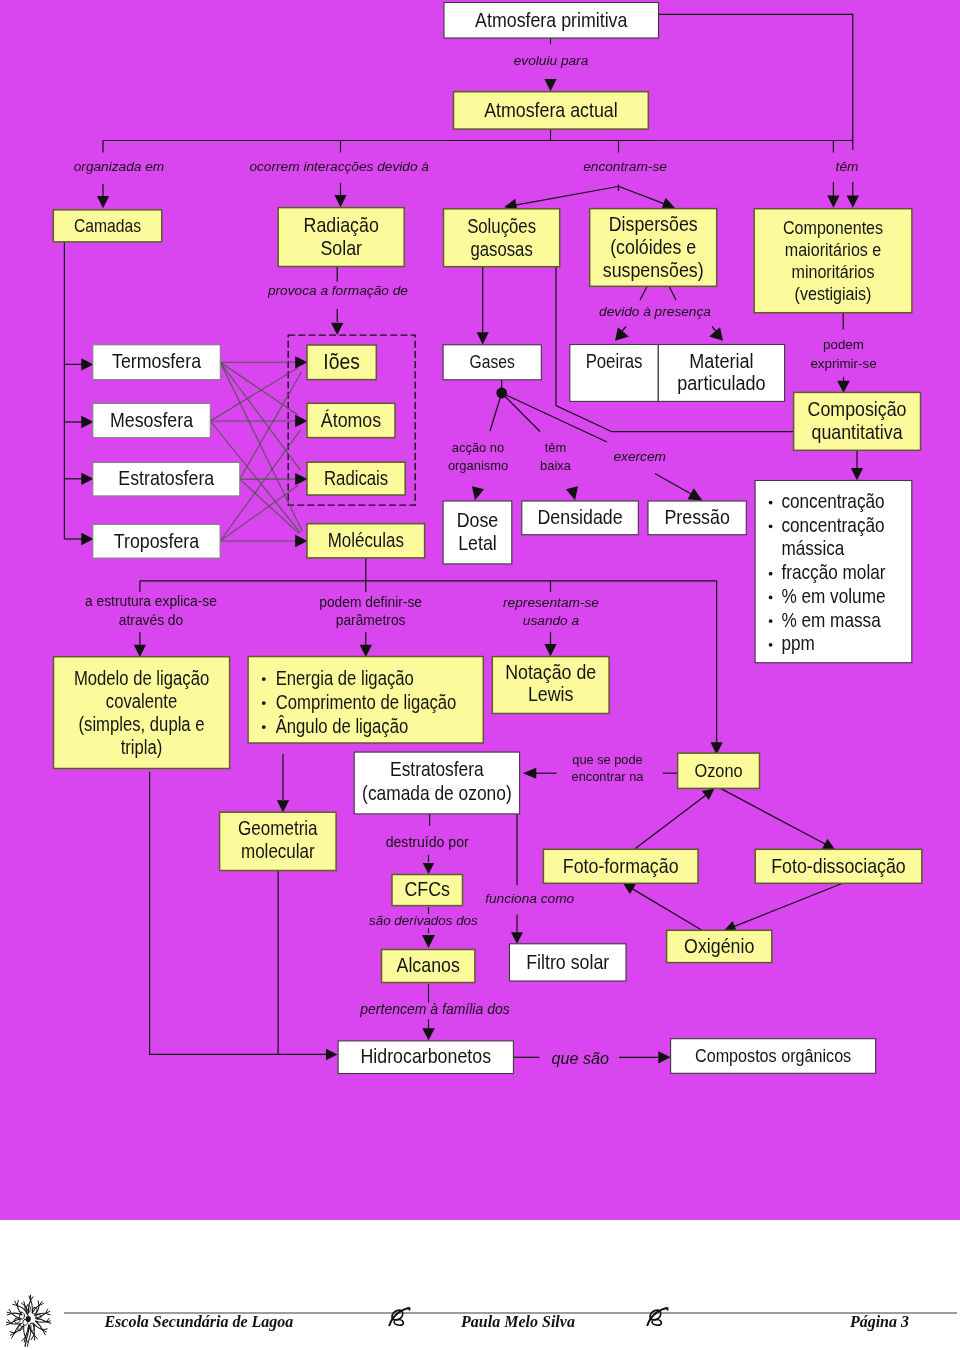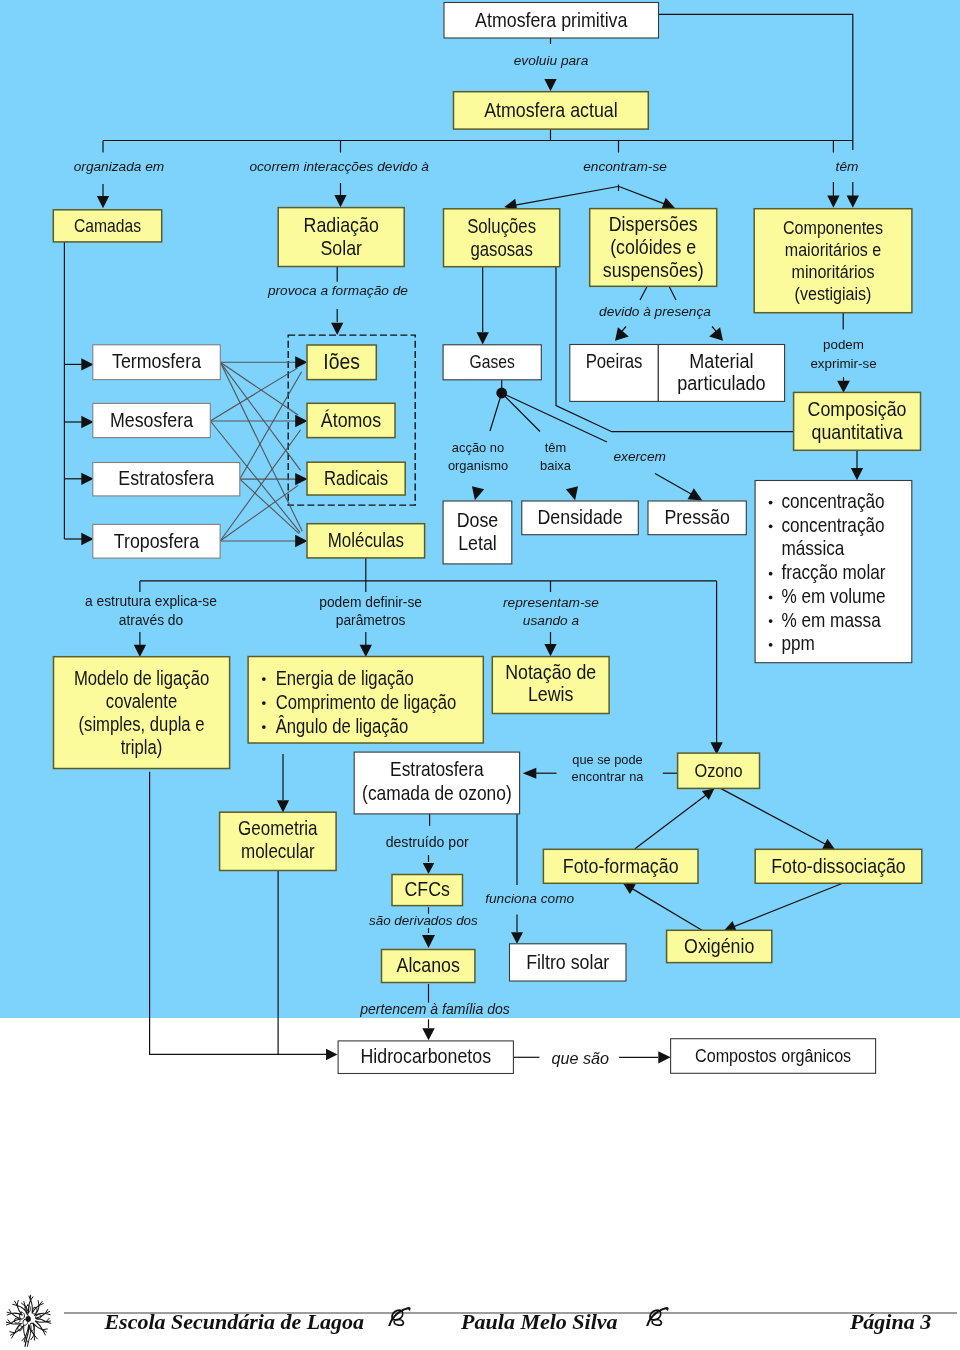--- a/index.html
+++ b/index.html
@@ -1,39 +1,39 @@
 <!DOCTYPE html>
 <html><head>
 <meta charset="utf-8">
 <title>Mapa de conceitos - Atmosfera</title>
 <style>
   html,body{margin:0;padding:0;background:#ffffff;}
   body{width:960px;height:1350px;overflow:hidden;
        font-family:"DejaVu Sans",sans-serif;-webkit-font-smoothing:antialiased;}
-  #root{position:relative;width:960px;height:1018px;background:#7dd3fc;}
+  #root{position:relative;width:960px;height:1220px;background:#d946ef;}
   svg#diagram{position:absolute;left:0;top:0;width:960px;height:1350px;display:block;}
   .nodebox{stroke:#1a1a1a;stroke-width:1.1;}
   .nodebox.yellow{fill:#fbfb9c;stroke:#5c5c28;stroke-width:1.5;}
   .nodebox.white{fill:#ffffff;stroke:#3a3a3a;stroke-width:1.1;}
   .dashbox{fill:none;stroke:#111;stroke-width:1.4;stroke-dasharray:7 3.2;}
   .edge{stroke:#111;stroke-width:1.2;fill:none;}
   .edge.thin{stroke:#555;stroke-width:1.1;}
   text{fill:#111;}
   .ntext{font-family:"Liberation Sans",sans-serif;font-size:20.7px;text-anchor:middle;
          fill:#151515;}
   .ltext{font-family:"Liberation Sans",sans-serif;font-size:13.8px;text-anchor:middle;fill:#151515;}
   .itext{font-family:"Liberation Sans",sans-serif;font-style:italic;font-size:13.7px;
          text-anchor:middle;fill:#151515;}
   .btext{font-family:"Liberation Sans",sans-serif;font-size:20px;text-anchor:start;fill:#151515;}
   
   #footer{position:absolute;left:0;top:1288px;width:960px;height:62px;}
   #footline{position:absolute;left:63.8px;top:23.8px;width:893.7px;height:2.2px;background:#9d9d9d;}
   #footrow{position:absolute;left:0;top:0;width:960px;height:46px;
            font-family:"Liberation Serif",serif;font-weight:bold;font-style:italic;
-           font-size:22px;color:#111;}
+           font-size:16px;color:#111;}
   #footrow span{position:absolute;top:33.5px;line-height:0;white-space:nowrap;}
   #footrow .orn{position:absolute;top:19px;width:26px;height:19px;}
     #logo{position:absolute;left:0px;top:6px;width:58px;height:54px;overflow:visible;}
 </style>
 </head>
 <body>
 
 <div id="root">
   <svg id="diagram" viewBox="0 0 960 1350">
     <g id="edges-layer">

